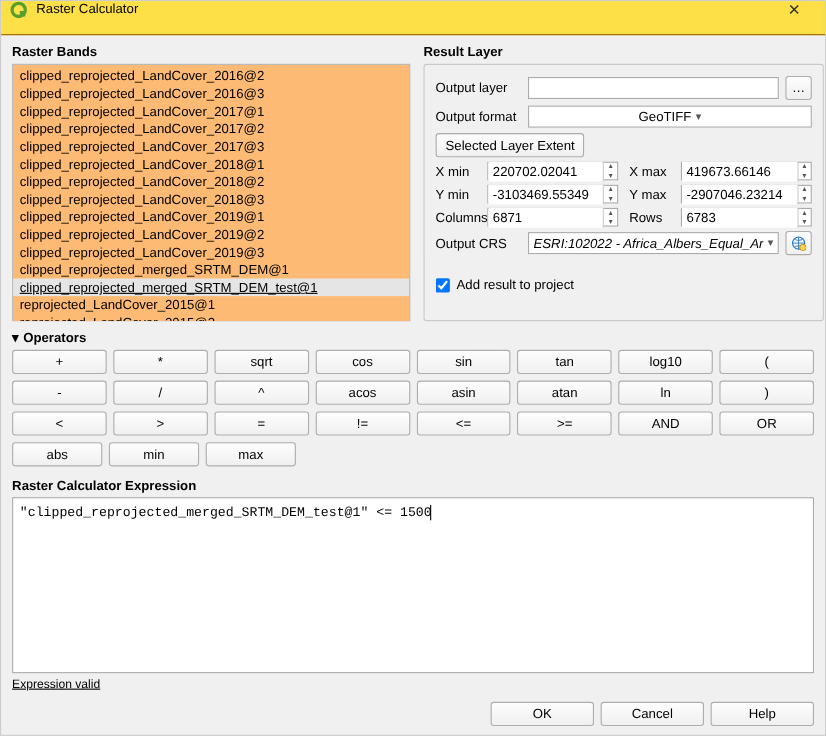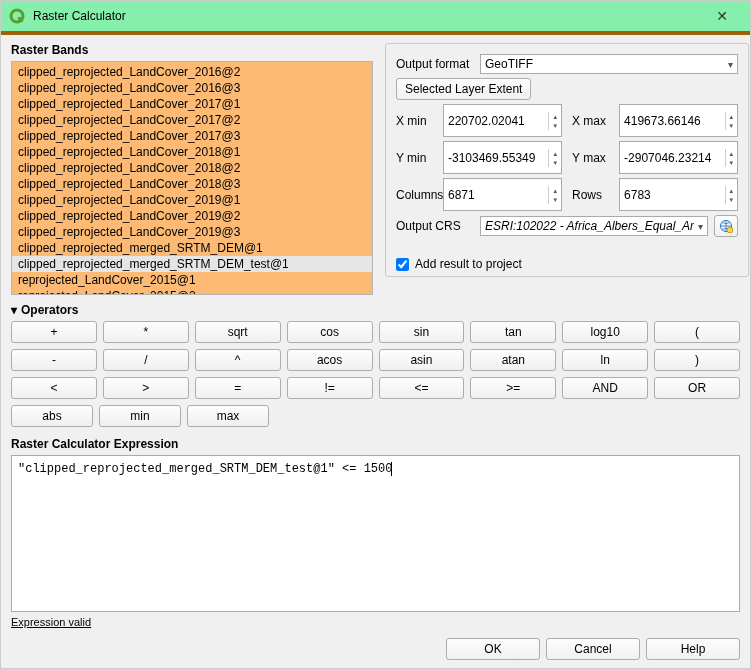--- a/index.html
+++ b/index.html
@@ -14,25 +14,24 @@
     width: 751px;
     height: 669px;
     background: #f0f0f0;
     display: flex;
     flex-direction: column;
     box-sizing: border-box;
     border: 1px solid #ccc;
   }
   .titlebar {
     height: 30px;
-    background: #86efac;
+    background: #fde047;
     display: flex;
-    align-items: center;
     padding: 0 8px;
-    border-bottom: 4px solid #a16207;
+    border-bottom: 1px solid #a16207;
   }
   .titlebar .app-icon {
     width: 16px; height: 16px; margin-right: 8px;
     display: inline-flex; align-items:center; justify-content:center;
   }
   .titlebar .title { flex: 1; font-size: 12px; }
   .titlebar .close { width: 40px; text-align: center; font-size: 14px; color:#333; cursor:pointer;}
   .content {
     flex: 1;
     padding: 8px 10px 6px 10px;
@@ -53,21 +52,21 @@
     padding: 2px 0;
     box-sizing: border-box;
   }
   .listbox .item {
     padding: 0 6px;
     font-size: 12px;
     line-height: 16px;
     white-space: nowrap;
     cursor: default;
   }
-  .listbox .item.selected { background: #e5e5e5; }
+  .listbox .item.selected { background: #e5e5e5; text-decoration: underline; }
   .result-box {
     border: 1px solid #c9c9c9;
     border-radius: 3px;
     padding: 10px 10px 10px 10px;
     height: 234px;
     box-sizing: border-box;
     display:flex;
     flex-direction:column;
     gap: 4px;
   }
@@ -76,27 +75,27 @@
   .text-input, .combo {
     border: 1px solid #aaa;
     background:#fff;
     height: 20px;
     box-sizing: border-box;
     padding: 0 4px;
     font-size: 12px;
     font-family: inherit;
   }
   .combo {
-    display:flex; align-items:center; justify-content:space-between;
+    display:flex; align-items:center; justify-content:center;
     cursor:pointer;
   }
   .combo .arrow { font-size:10px; color:#555; margin-left:4px;}
   .spin {
     display:flex; align-items:center;
-    border:1px solid #aaa; background:#fff; height:33px; box-sizing:border-box;justify-content:flex-end;
+    border:1px solid #aaa; background:#fff; height:17px; box-sizing:border-box;justify-content:flex-end;
   }
   .spin input { border:none; outline:none; width:100%; height:18px; font-size:12px; padding:0 4px; font-family:inherit;}
   .spin .arrows { width:14px; display:flex; flex-direction:column; border-left:1px solid #ccc;}
   .spin .arrows div { height:9px; font-size:7px; line-height:9px; text-align:center; color:#555; cursor:pointer;}
   .btn, .opbtn, .dlgbtn {
     background: linear-gradient(#fdfdfd,#f0f0f0);
     border: 1px solid #adadad;
     border-radius: 3px;
     height: 22px;
     box-sizing: border-box;
@@ -167,22 +166,28 @@
             <div class="item">clipped_reprojected_LandCover_2019@2</div>
             <div class="item">clipped_reprojected_LandCover_2019@3</div>
             <div class="item">clipped_reprojected_merged_SRTM_DEM@1</div>
             <div class="item selected">clipped_reprojected_merged_SRTM_DEM_test@1</div>
             <div class="item">reprojected_LandCover_2015@1</div>
             <div class="item">reprojected_LandCover_2015@2</div>
           </div>
       </div>
 
       <div class="result-panel">
+        <div class="group-label">Result Layer</div>
         <div class="result-box">
 
+          <div class="form-row">
+            <span class="lbl">Output layer</span>
+            <input class="text-input" style="flex: 1 1 0%;" value="">
+            <button class="btn iconbtn">…</button>
+          </div>
 
           <div class="form-row">
             <span class="lbl">Output format</span>
             <div class="combo" style="flex:1">
               <span>GeoTIFF</span>
               <span class="arrow">▾</span>
             </div>
           </div>
 
           <div class="form-row">

